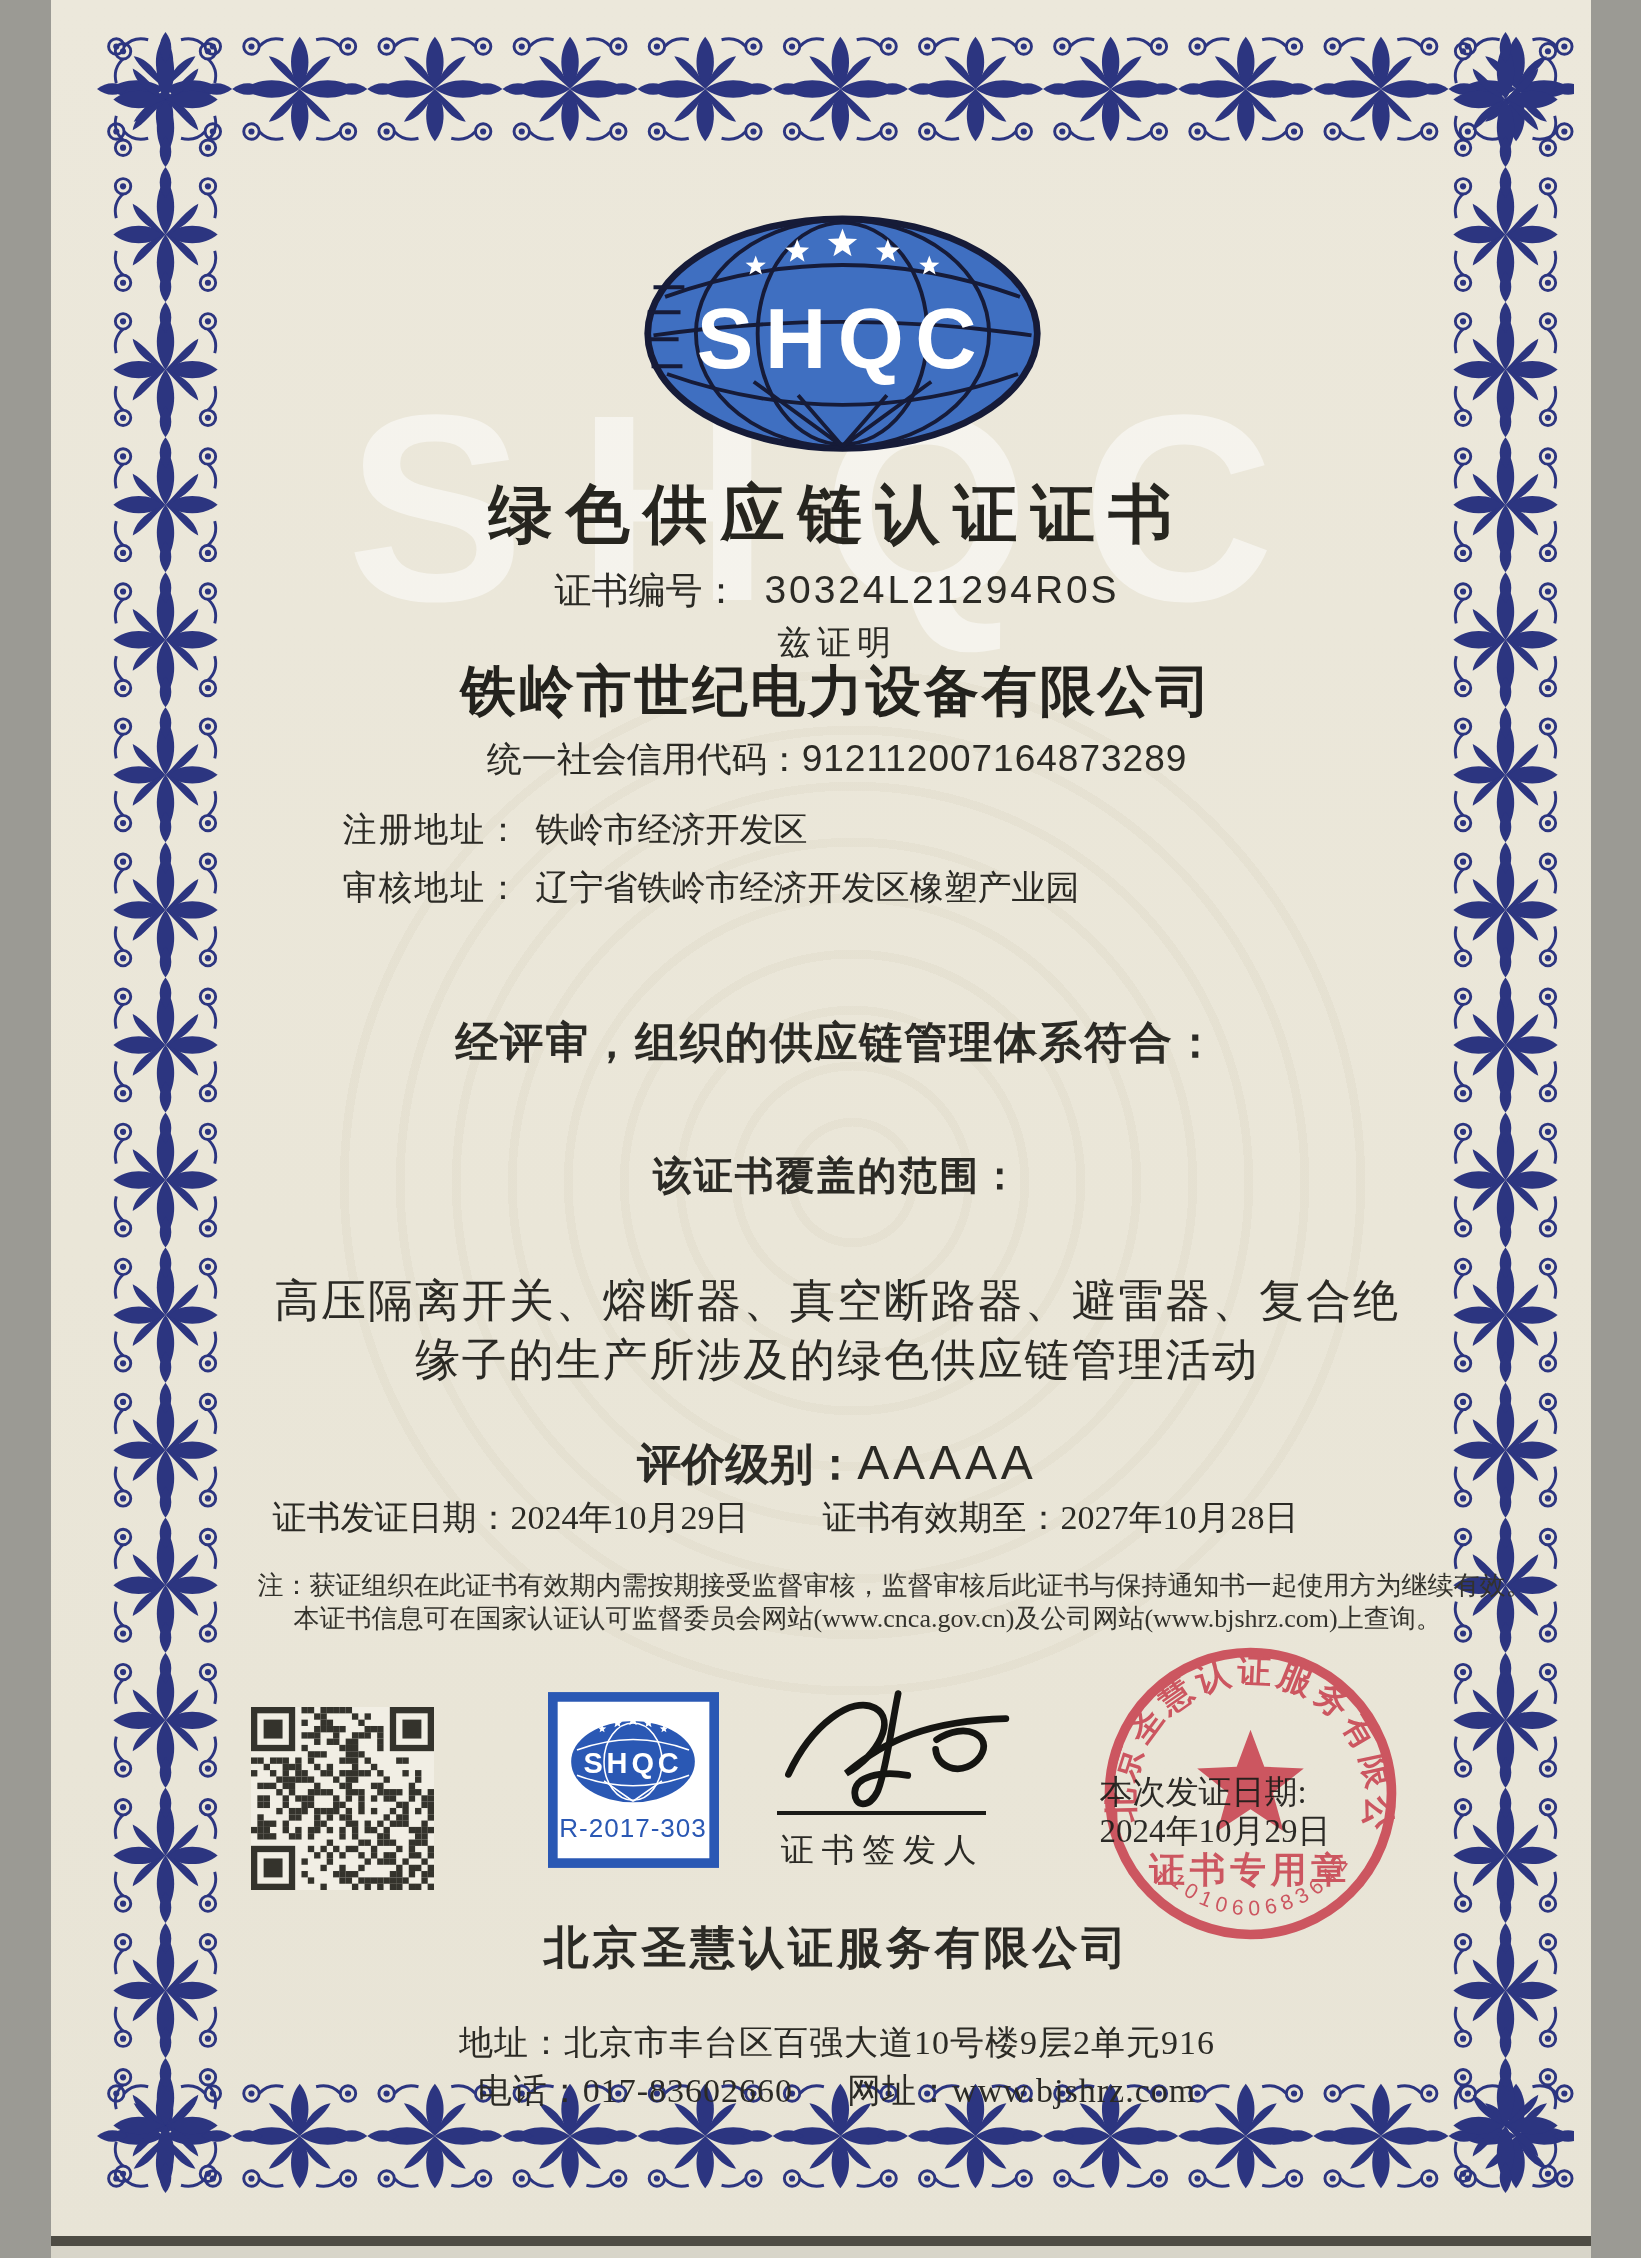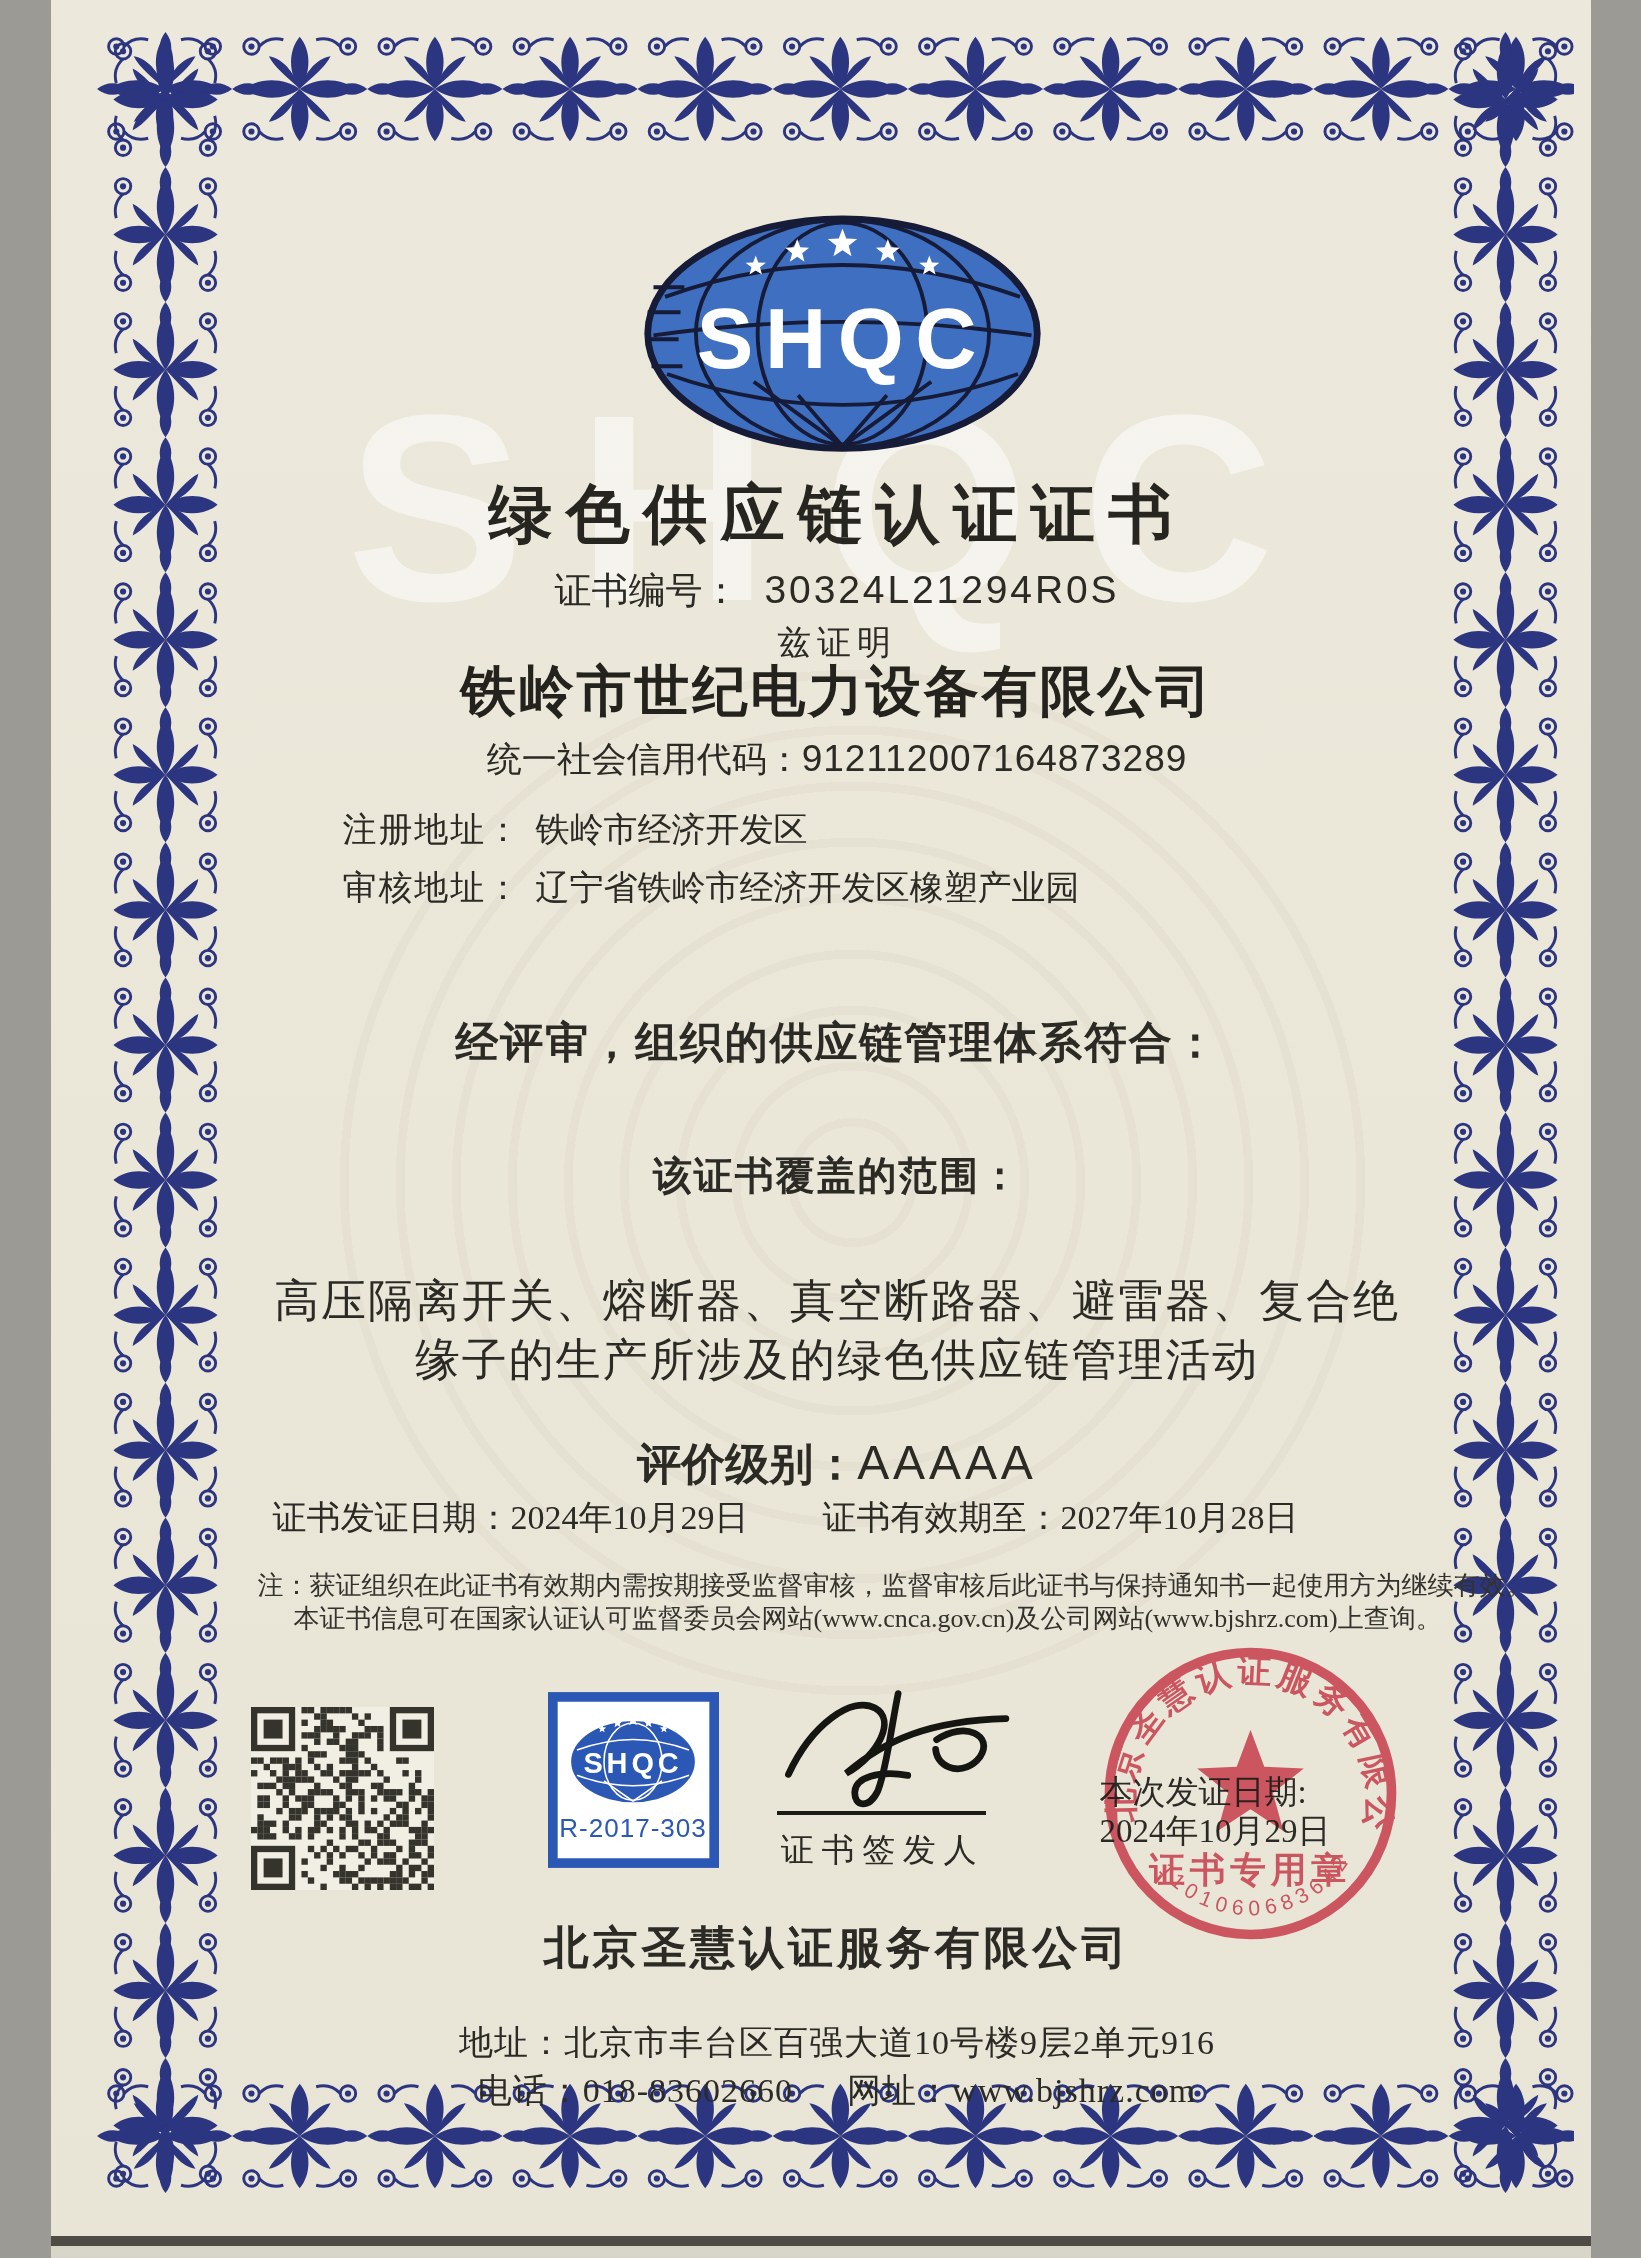--- a/index.html
+++ b/index.html
@@ -1994,21 +1994,21 @@
   <div class="abs stampdate">
     <div>本次发证日期:</div>
     <div>2024年10月29日</div>
   </div>
 
   <div class="cx line issuer">北京圣慧认证服务有限公司</div>
   <div class="cx line addrline">
     <span class="lbl">地址：</span><span>北京市丰台区百强大道10号楼9层2单元916</span>
   </div>
   <div class="cx line phoneline">
-    <span class="lbl">电话：</span><span>018-83602660</span><span class="gap"></span><span class="lbl">网址：</span><span>www.bjshrz.com</span>
+    <span class="lbl">电话：</span><span>017-83602660</span><span class="gap"></span><span class="lbl">网址：</span><span>www.bjshrz.com</span>
   </div>
 
   <div class="abs edge-right-line"></div>
   <div class="abs edge-right-strip"></div>
   <div class="abs edge-bottom-line"></div>
   <div class="abs edge-bottom-strip"></div>
 </div>
 
 
 </body></html>

